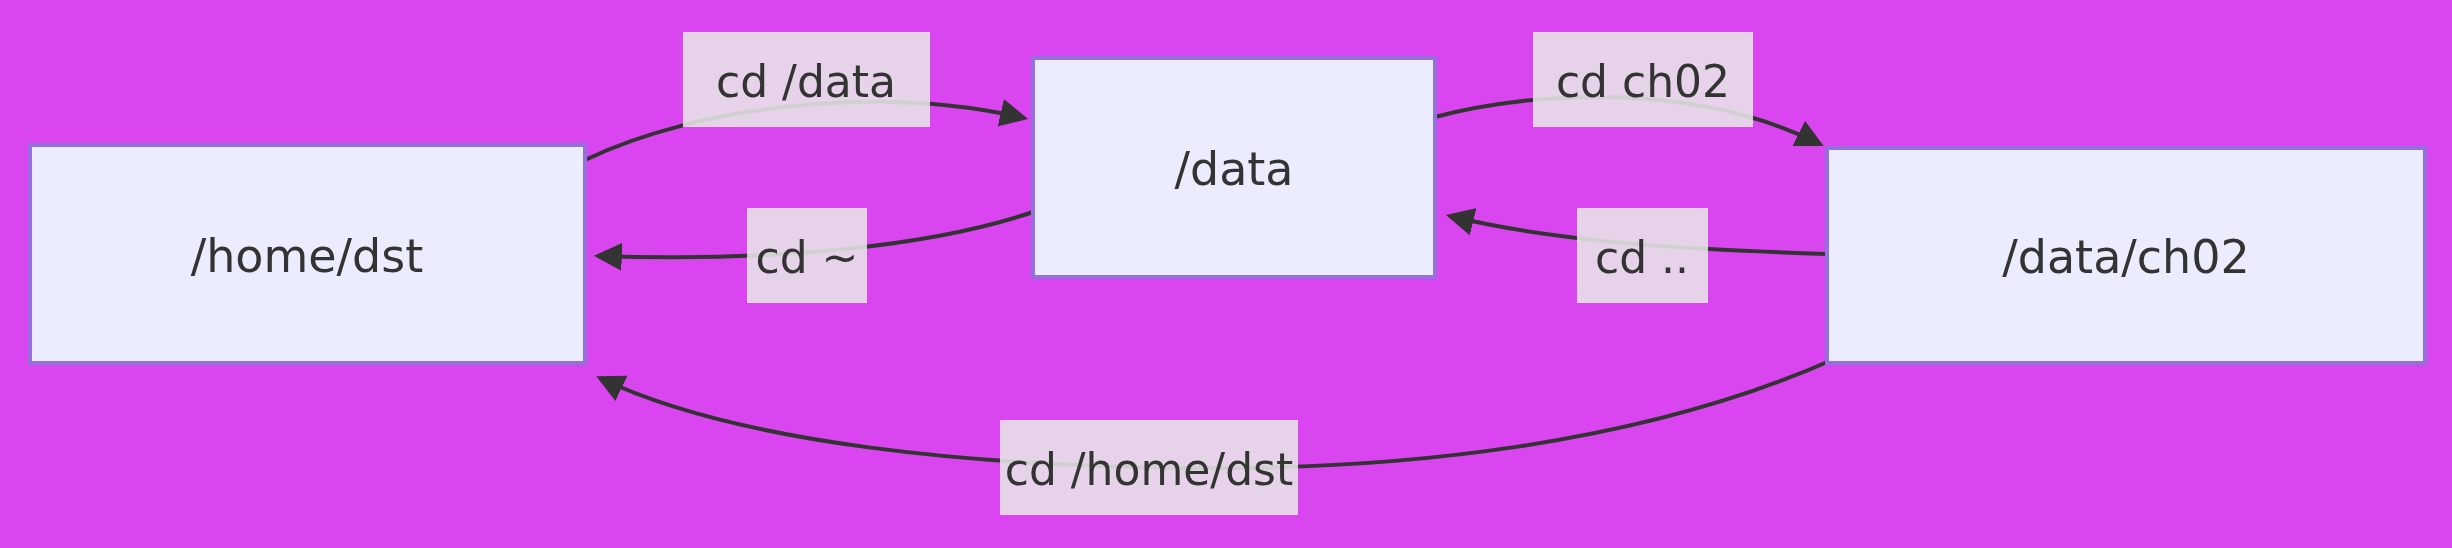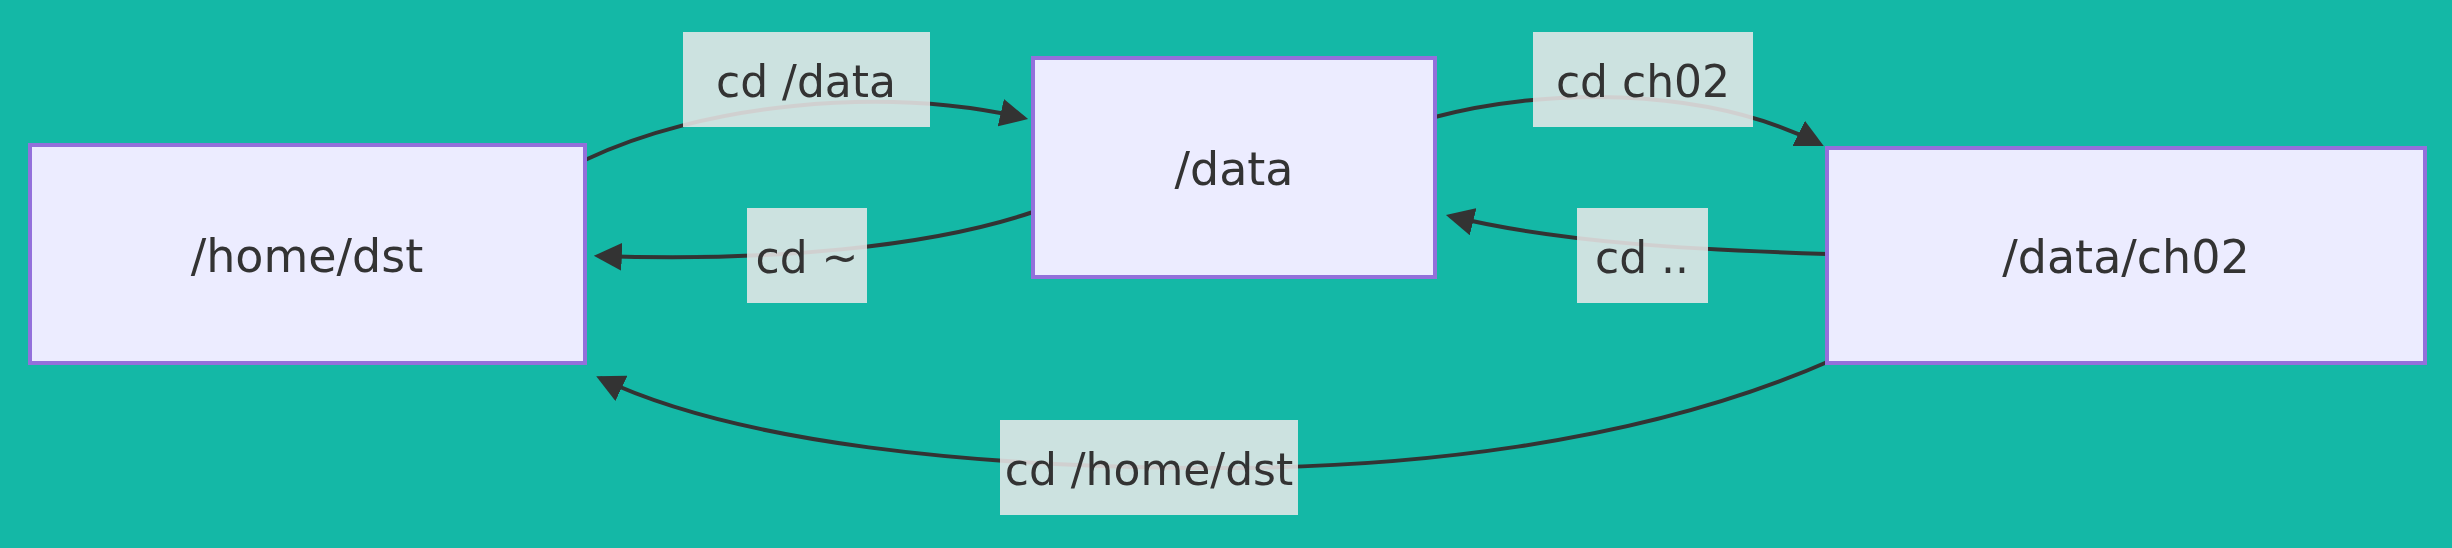--- a/index.html
+++ b/index.html
@@ -4,21 +4,21 @@
 <style>
   html, body {
     margin: 0;
     padding: 0;
     background: #ffffff;
   }
   .canvas {
     position: relative;
     width: 2452px;
     height: 548px;
-    background: #14b8a6;
+    background: #d946ef;
     font-family: "DejaVu Sans", "Liberation Sans", sans-serif;
   }
   svg { display: block; }
   .edge {
     fill: none;
     stroke: var(--edge, #333333);
     stroke-width: 4px;
   }
   .arrowhead {
     fill: var(--edge, #333333);

